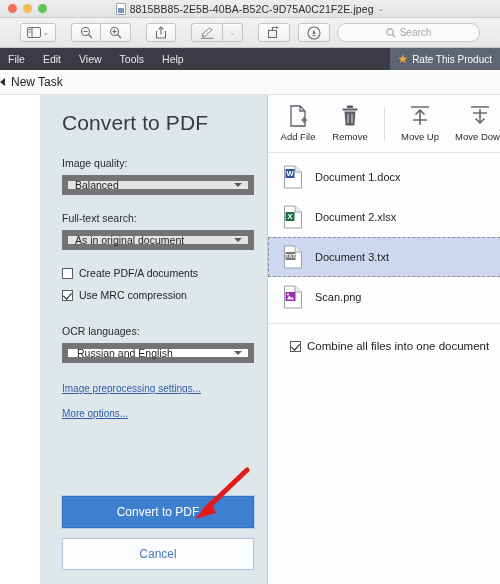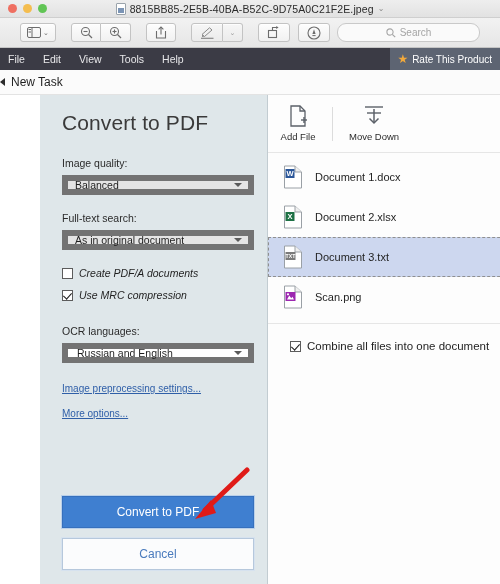--- a/index.html
+++ b/index.html
@@ -145,21 +145,21 @@
     width: 11px; height: 11px; flex: none;
     border: 1px solid #5c5c5c; background: #fff;
     position: relative;
   }
   .cbox.checked::after {
     content: ""; position: absolute;
     left: 2px; top: 0px; width: 4px; height: 7px;
     border: solid #1a1a1a; border-width: 0 1.4px 1.4px 0;
     transform: rotate(42deg);
   }
-  .cbrow label { font-size: 10.5px; color: #1f1f1f; font-style: italic; }
+  .cbrow label { font-size: 10.5px; color: #1f1f1f; }
   .links { margin-top: 20px; }
   .link {
     display: block; font-size: 10px; color: #2f5fa8;
     text-decoration: underline; margin-bottom: 14px;
   }
   .btns { position: absolute; left: 22px; bottom: 14px; width: 192px; }
   .btn-primary {
     height: 32px; width: 100%;
     background: #3f7fd0; border: 1px solid #3670bd;
     color: #ffffff; font-size: 12px;
@@ -395,23 +395,46 @@
             <svg class="ic" width="20" height="22" viewBox="0 0 20 22">
               <path d="M3 1 H12 L17 6 V21 H3 Z" fill="none" stroke="#5b6068" stroke-width="1.3"></path>
               <path d="M12 1 V6 H17" fill="none" stroke="#5b6068" stroke-width="1.3"></path>
               <line x1="13" y1="15" x2="19" y2="15" stroke="#5b6068" stroke-width="1.4"></line>
               <line x1="16" y1="12" x2="16" y2="18" stroke="#5b6068" stroke-width="1.4"></line>
             </svg>
           </span>
           <span>Add File</span>
         </div>
 
+        <div class="ft-btn">
+          <span>
+            <svg class="ic" width="18" height="22" viewBox="0 0 18 22">
+              <rect x="6" y="0.6" width="6" height="2.4" rx="0.6" fill="#5b6068"></rect>
+              <rect x="1.5" y="3.4" width="15" height="2.2" rx="0.7" fill="#5b6068"></rect>
+              <path d="M3.5 6.4 H14.5 L13.4 20.6 H4.6 Z" fill="#5b6068"></path>
+              <line x1="7" y1="9" x2="7" y2="18" stroke="#eeeeee" stroke-width="0.9"></line>
+              <line x1="11" y1="9" x2="11" y2="18" stroke="#eeeeee" stroke-width="0.9"></line>
+            </svg>
+          </span>
+          <span>Remove</span>
+        </div>
 
         <div class="ft-sep"></div>
 
+        <div class="ft-btn">
+          <span>
+            <svg class="ic" width="22" height="22" viewBox="0 0 22 22">
+              <line x1="2" y1="2" x2="20" y2="2" stroke="#5b6068" stroke-width="1.4"></line>
+              <line x1="11" y1="5" x2="11" y2="20" stroke="#5b6068" stroke-width="1.5"></line>
+              <path d="M6.5 9.5 L11 5 L15.5 9.5" fill="none" stroke="#5b6068" stroke-width="1.5"></path>
+              <line x1="4" y1="15" x2="18" y2="15" stroke="#5b6068" stroke-width="1.4"></line>
+            </svg>
+          </span>
+          <span>Move Up</span>
+        </div>
 
         <div class="ft-btn">
           <span>
             <svg class="ic" width="22" height="22" viewBox="0 0 22 22">
               <line x1="2" y1="2" x2="20" y2="2" stroke="#5b6068" stroke-width="1.4"></line>
               <line x1="11" y1="4" x2="11" y2="18" stroke="#5b6068" stroke-width="1.5"></line>
               <path d="M6.5 13.5 L11 18 L15.5 13.5" fill="none" stroke="#5b6068" stroke-width="1.5"></path>
               <line x1="4" y1="8" x2="18" y2="8" stroke="#5b6068" stroke-width="1.4"></line>
             </svg>
           </span>

